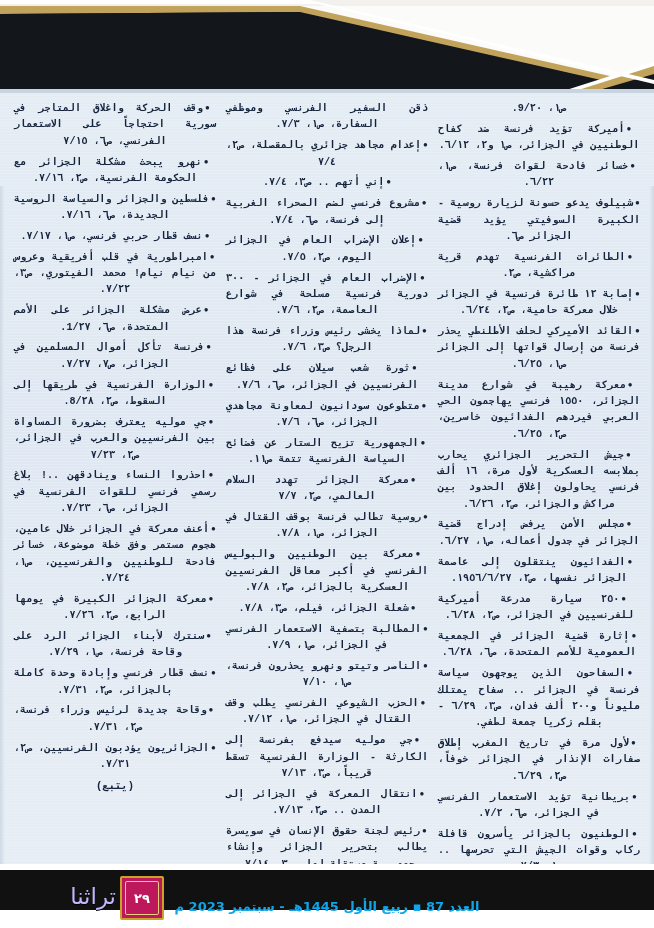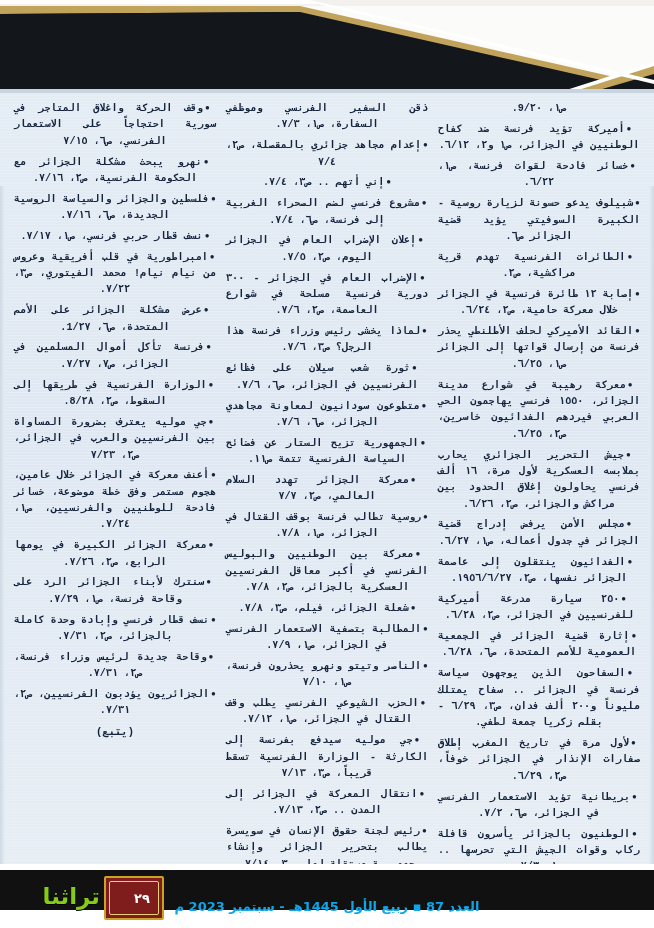--- a/index.html
+++ b/index.html
@@ -132,45 +132,44 @@
     top: 2px;
     width: 128px;
     height: 52px;
     display: flex;
     align-items: center;
     gap: 4px;
     direction: rtl;
   }
   .logo-badge {
     width: 40px; height: 40px;
-    background: #7f1d1d;
+    background: #be185d;
     border: 2px solid #c9a227;
     display: flex;
     align-items: center;
     justify-content: center;
     border-radius: 2px;
     position: relative;
-    padding-left: 16px;
   }
   .logo-badge .inner-ring {
     position: absolute;
     inset: 3px;
     border: 1px solid #e6cf7a;
     border-radius: 2px;
   }
   .logo-badge .pagenum {
     color: #ffffff;
     font-size: 13px;
     font-weight: bold;
     z-index: 2;
   }
   .logo-word {
-    color: #84cc16;
+    color: #c4b5fd;
     font-size: 23px;
-    font-weight: bold;
+    font-weight: normal;
     line-height: 1;
     padding-bottom: 3px;
     text-shadow: 0 1px 0 #000;
   }
 
   .paper-edge-l, .paper-edge-r {
     position: absolute;
     top: 93px;
     width: 5px;
     height: 771px;
@@ -252,20 +251,21 @@
       <div class="col" id="col-left">
           <p class="entry"><span class="bullet">●</span><span class="txt">وقف الحركة واغلاق المتاجر في سورية احتجاجاً على الاستعمار الفرنسي، ص٦، ٧/١٥</span></p>
           <p class="entry"><span class="bullet">●</span><span class="txt">نهرو يبحث مشكلة الجزائر مع الحكومة الفرنسية، ص٢، ٧/١٦.</span></p>
           <p class="entry"><span class="bullet">●</span><span class="txt">فلسطين والجزائر والسياسة الروسية الجديدة، ص٦، ٧/١٦.</span></p>
           <p class="entry"><span class="bullet">●</span><span class="txt">نسف قطار حربي فرنسي، ص١، ٧/١٧.</span></p>
           <p class="entry"><span class="bullet">●</span><span class="txt">امبراطورية في قلب أفريقية وعروس من نيام نيام! محمد الفيتوري، ص٣، ٧/٢٢.</span></p>
           <p class="entry"><span class="bullet">●</span><span class="txt">عرض مشكلة الجزائر على الأمم المتحدة، ص٦، 1/٢٧.</span></p>
           <p class="entry"><span class="bullet">●</span><span class="txt">فرنسة تأكل أموال المسلمين في الجزائر، ص٧، ٧/٢٧.</span></p>
           <p class="entry"><span class="bullet">●</span><span class="txt">الوزارة الفرنسية في طريقها إلى السقوط، ص٢، 8/٢٨.</span></p>
           <p class="entry"><span class="bullet">●</span><span class="txt">جي موليه يعترف بضرورة المساواة بين الفرنسيين والعرب في الجزائر، ص٢، ٧/٢٣</span></p>
+          <p class="entry"><span class="bullet">●</span><span class="txt">احذروا النساء وينادقهن ..! بلاغ رسمي فرنسي للقوات الفرنسية في الجزائر، ص٦، ٧/٢٣.</span></p>
           <p class="entry"><span class="bullet">●</span><span class="txt">أعنف معركة في الجزائر خلال عامين، هجوم مستمر وفق خطة موضوعة، خسائر فادحة للوطنيين والفرنسيين، ص١، ٧/٢٤.</span></p>
           <p class="entry"><span class="bullet">●</span><span class="txt">معركة الجزائر الكبيرة في يومها الرابع، ص٢، ٧/٢٦.</span></p>
           <p class="entry"><span class="bullet">●</span><span class="txt">سنترك لأبناء الجزائر الرد على وقاحة فرنسة، ص١، ٧/٢٩.</span></p>
           <p class="entry"><span class="bullet">●</span><span class="txt">نسف قطار فرنسي وإبادة وحدة كاملة بالجزائر، ص٢، ٧/٣١.</span></p>
           <p class="entry"><span class="bullet">●</span><span class="txt">وقاحة جديدة لرئيس وزراء فرنسة، ص٢، ٧/٣١.</span></p>
           <p class="entry"><span class="bullet">●</span><span class="txt">الجزائريون يؤدبون الفرنسيين، ص٢، ٧/٣١.</span></p>
           <p class="entry tabaa">(يتبع)</p>
         </div>
     </div>
   </div>

